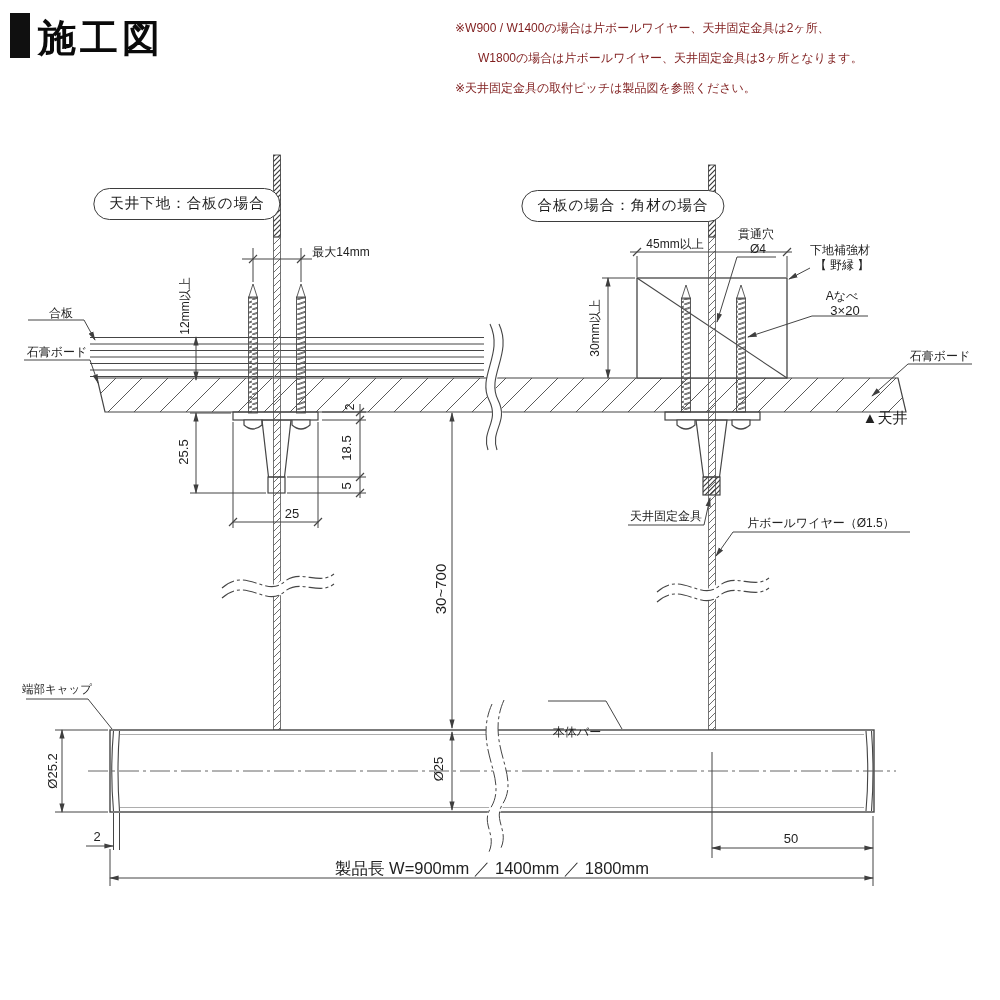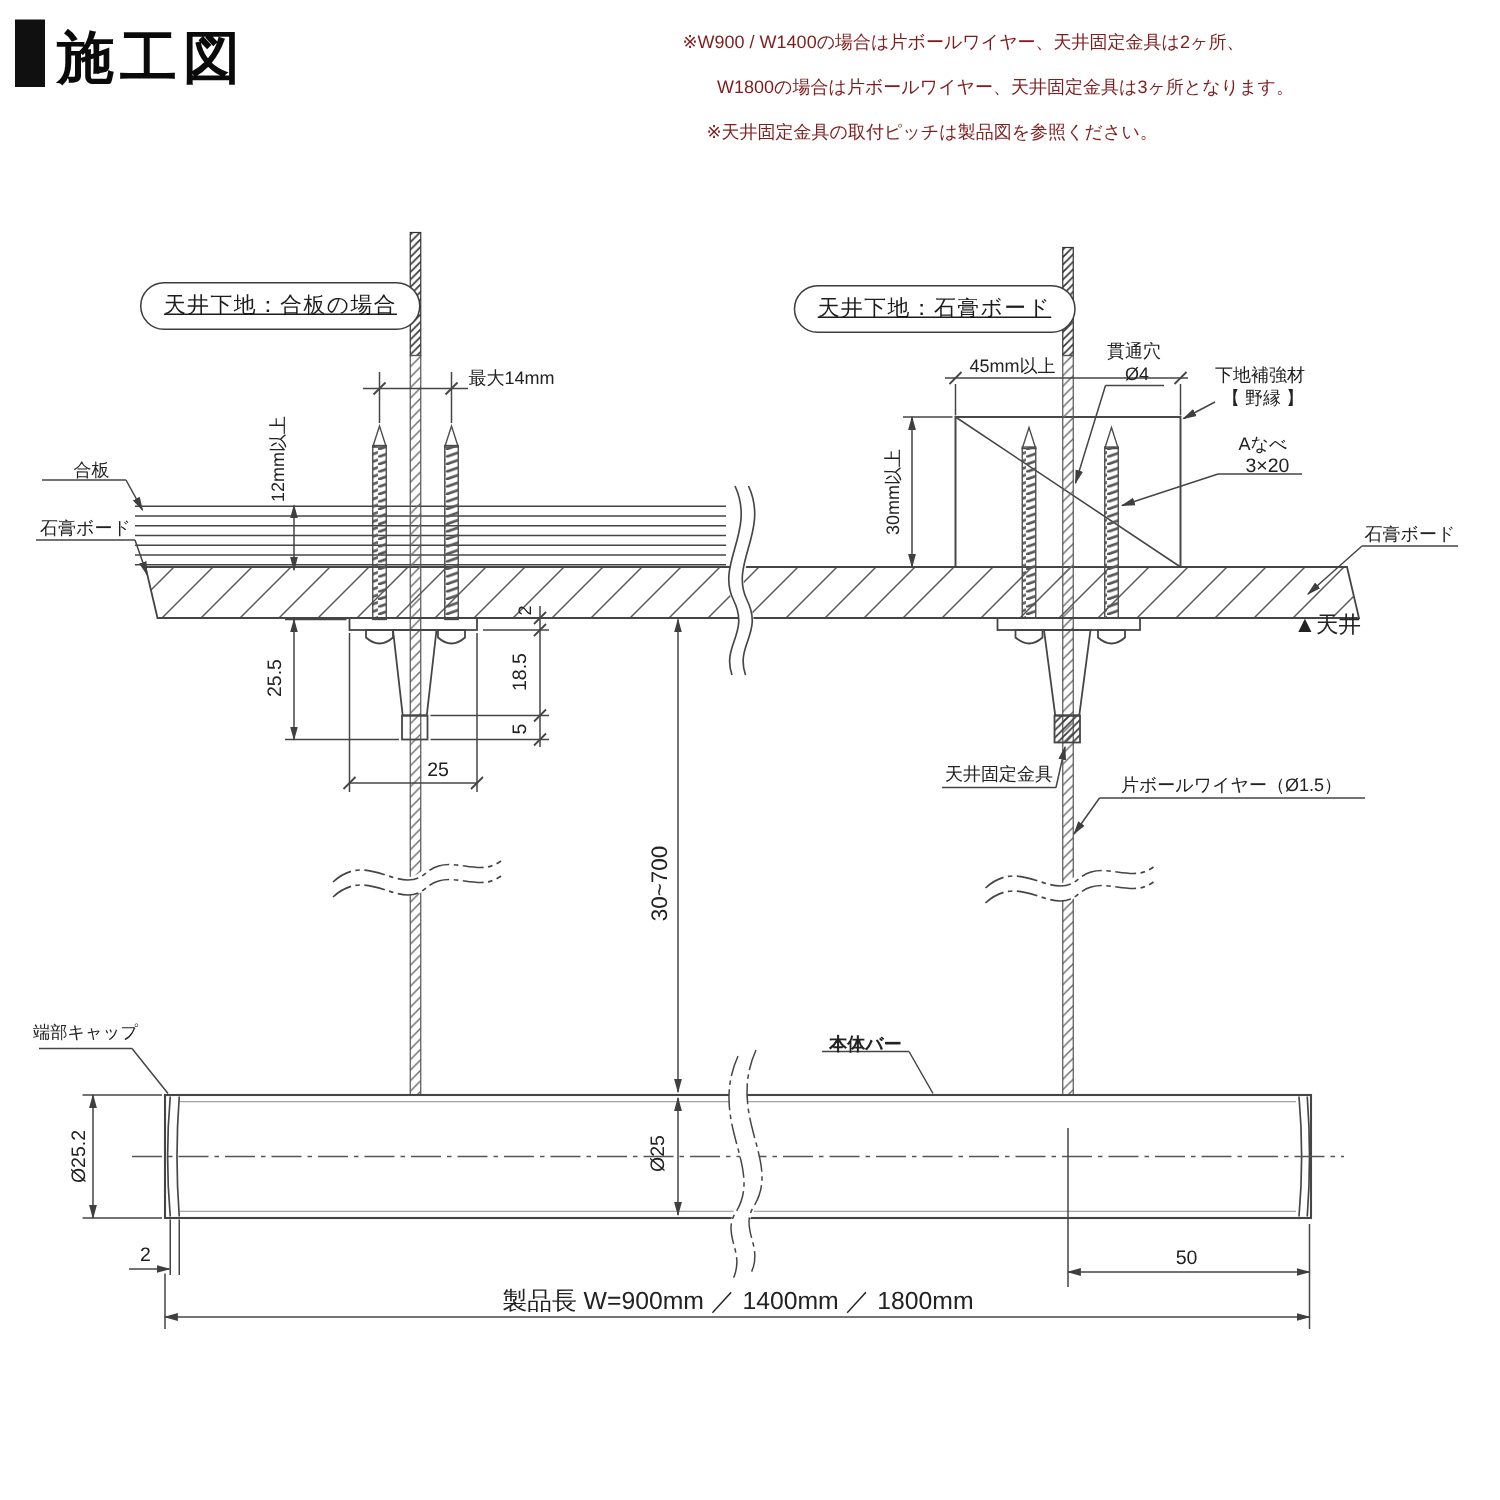--- a/index.html
+++ b/index.html
@@ -4,21 +4,21 @@
 <style>
   html,body{margin:0;padding:0;background:#fff;}
   .canvas{position:relative;width:1000px;height:1000px;background:#fff;overflow:hidden;
           font-family:"Liberation Sans","DejaVu Sans",sans-serif;color:#1c1c1c;}
   svg.draw{position:absolute;left:0;top:0;}
   .lbl{position:absolute;white-space:nowrap;transform:translate(-50%,-50%);
        font-size:12px;color:#222;line-height:1;}
   .rot{transform:translate(-50%,-50%) rotate(-90deg);}
   .oval{position:absolute;transform:translate(-50%,-50%);border:1.6px solid #3d3d3d;
         border-radius:20px;padding:5px 15px 6px;font-size:14.5px;letter-spacing:1px;
-        background:#fff;white-space:nowrap;text-decoration:underline;}
+        background:#fff;white-space:nowrap;}
   .hdr-box{position:absolute;left:10px;top:13px;width:20px;height:45px;background:#101010;}
   .hdr-title{position:absolute;left:38px;top:13px;font-size:38px;font-weight:800;
              letter-spacing:4px;color:#0a0a0a;}
   .note{position:absolute;font-size:12px;color:#7f1d1d;white-space:nowrap;}
   .s11{font-size:11.5px;} .s13{font-size:13px;} .s15{font-size:15px;} .s16{font-size:16.5px;}
 </style>
 </head>
 <body>
 
 <div class="canvas">
@@ -194,24 +194,24 @@
         <path d="M26,699 H88 M88,699 L112,729"></path>
         <path d="M548,701 H606 M606,701 L622,729"></path>
       </g>
     </g>
   </svg>
 
   <div class="hdr-box"></div>
   <div class="hdr-title">施工図</div>
   <div class="note" style="left:455px;top:20px;">※W900 / W1400の場合は片ボールワイヤー、天井固定金具は2ヶ所、</div>
   <div class="note" style="left:478px;top:50px;">W1800の場合は片ボールワイヤー、天井固定金具は3ヶ所となります。</div>
-  <div class="note" style="left:455px;top:80px;margin-left:16px;">※天井固定金具の取付ピッチは製品図を参照ください。</div>
+  <div class="note" style="left:455px;top:80px;">※天井固定金具の取付ピッチは製品図を参照ください。</div>
 
   <div class="oval" style="left:187px;top:204px;">天井下地：合板の場合</div>
-  <div class="oval" style="left:623px;top:206px;">天井下地：石膏ボード</div>
+  <div class="oval" style="left:623px;top:206px;">合板の場合：角材の場合</div>
 
   <div class="lbl" style="left:61px;top:313px;">合板</div>
   <div class="lbl" style="left:57px;top:352px;">石膏ボード</div>
   <div class="lbl" style="left:341px;top:252px;">最大14mm</div>
   <div class="lbl rot" style="left:185px;top:306px;">12mm以上</div>
   <div class="lbl rot s13" style="left:183px;top:452px;">25.5</div>
   <div class="lbl rot" style="left:350px;top:407px;">2</div>
   <div class="lbl rot s13" style="left:346px;top:448px;">18.5</div>
   <div class="lbl rot s13" style="left:346px;top:486px;">5</div>
   <div class="lbl s13" style="left:292px;top:513px;">25</div>
@@ -224,20 +224,20 @@
   <div class="lbl" style="left:842px;top:265px;">【 野縁 】</div>
   <div class="lbl" style="left:842px;top:296px;">Aなべ</div>
   <div class="lbl s13" style="left:845px;top:310px;">3×20</div>
   <div class="lbl" style="left:940px;top:356px;">石膏ボード</div>
   <div class="lbl s15" style="left:885px;top:417px;">▲天井</div>
   <div class="lbl" style="left:666px;top:516px;">天井固定金具</div>
   <div class="lbl" style="left:821px;top:523px;">片ボールワイヤー（Ø1.5）</div>
 
   <div class="lbl rot s15" style="left:440px;top:589px;">30~700</div>
   <div class="lbl s11" style="left:57px;top:690px;text-align:center;">端部キャップ</div>
-  <div class="lbl" style="left:577px;top:696px;font-weight:bold;">本体バー</div>
+  <div class="lbl" style="left:577px;top:732px;">本体バー</div>
   <div class="lbl rot s13" style="left:52px;top:771px;">Ø25.2</div>
   <div class="lbl rot s13" style="left:438px;top:769px;">Ø25</div>
   <div class="lbl s13" style="left:97px;top:836px;">2</div>
   <div class="lbl s13" style="left:791px;top:838px;">50</div>
   <div class="lbl s16" style="left:492px;top:868px;">製品長  W=900mm ／ 1400mm ／ 1800mm</div>
 
 </div>
 
 </body></html>

